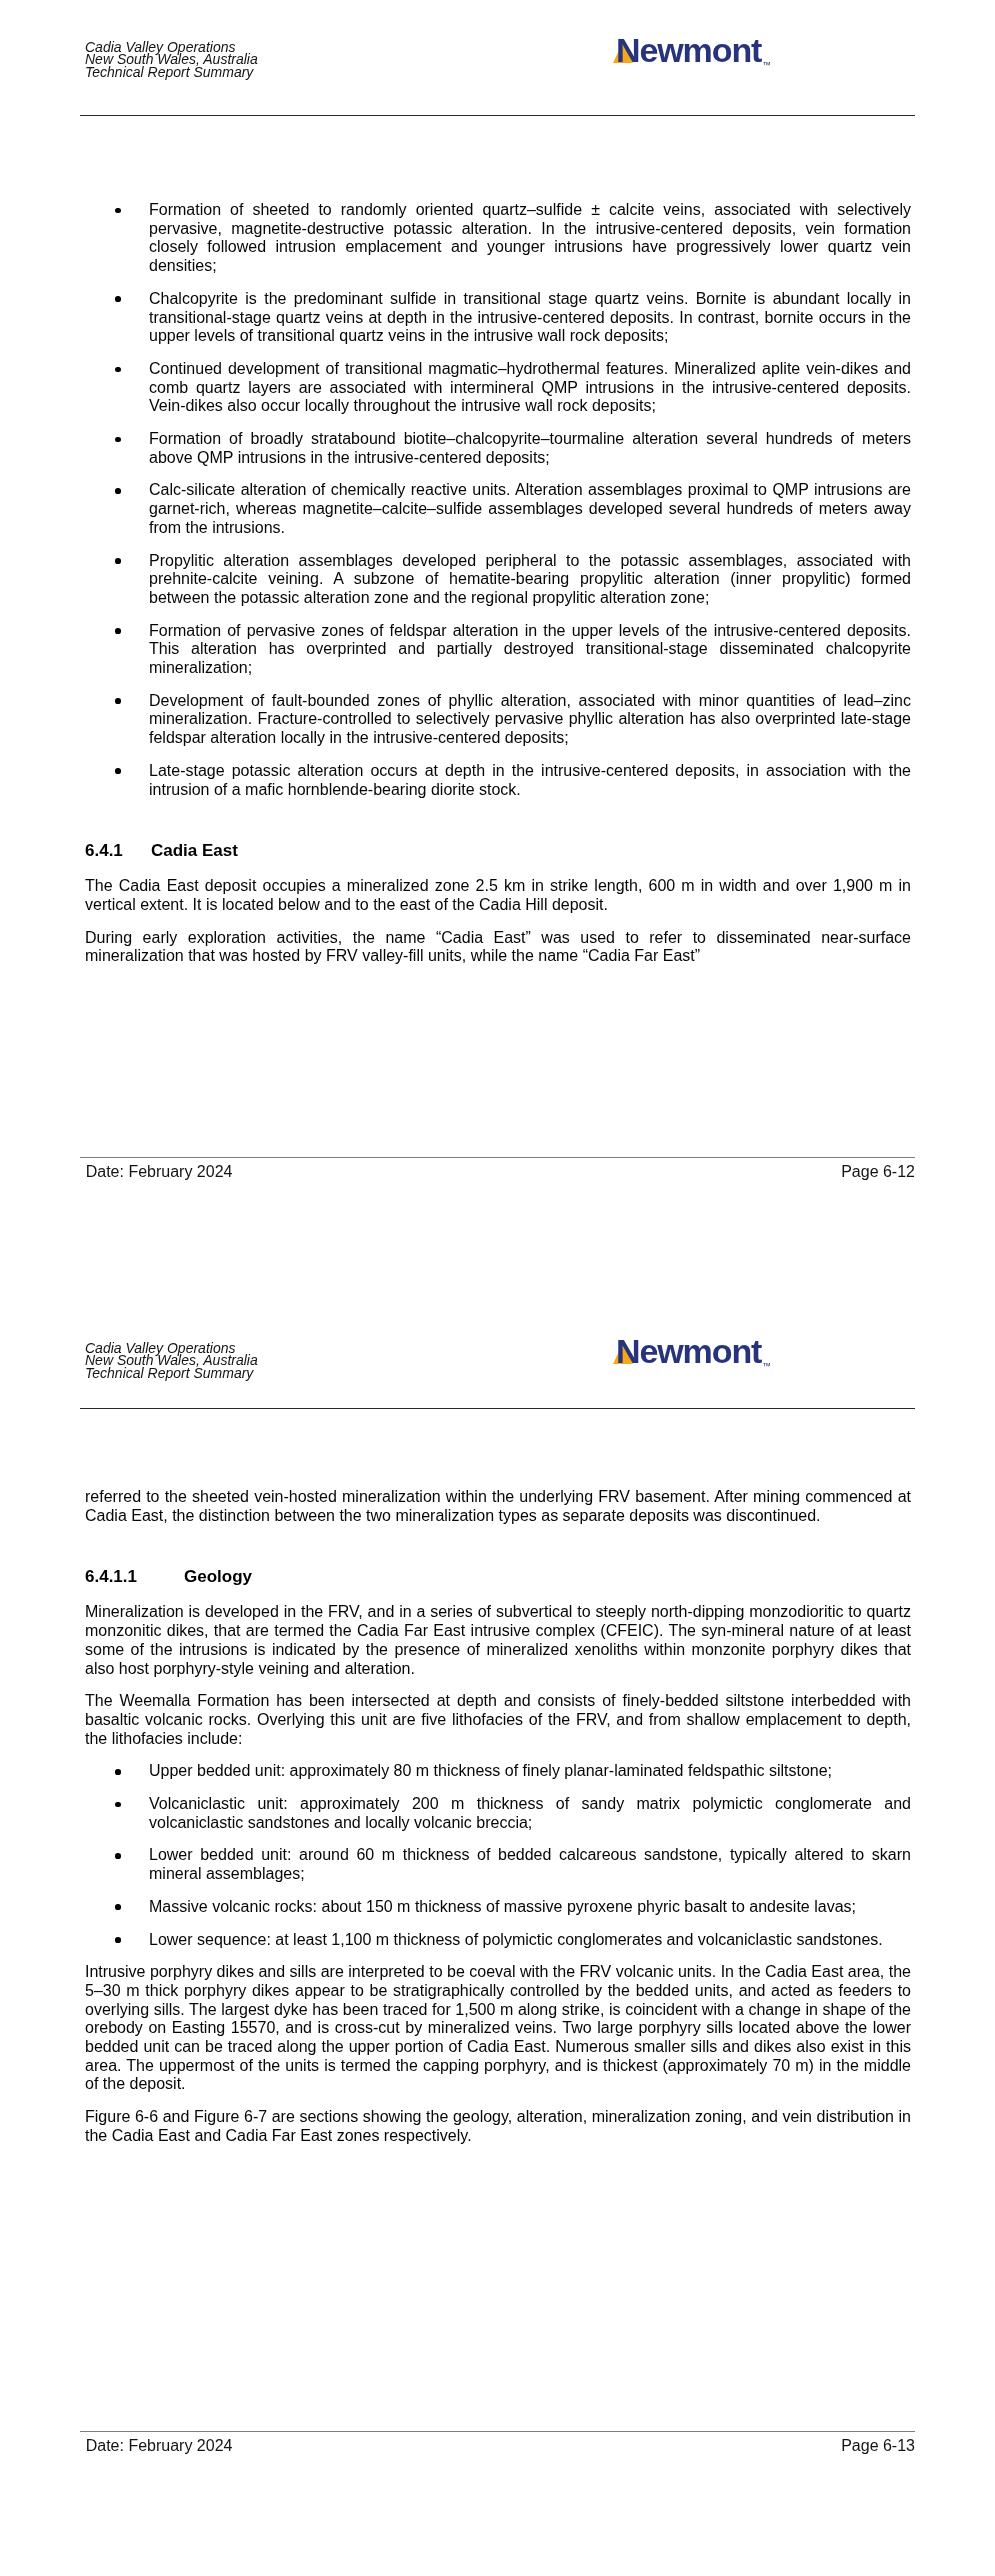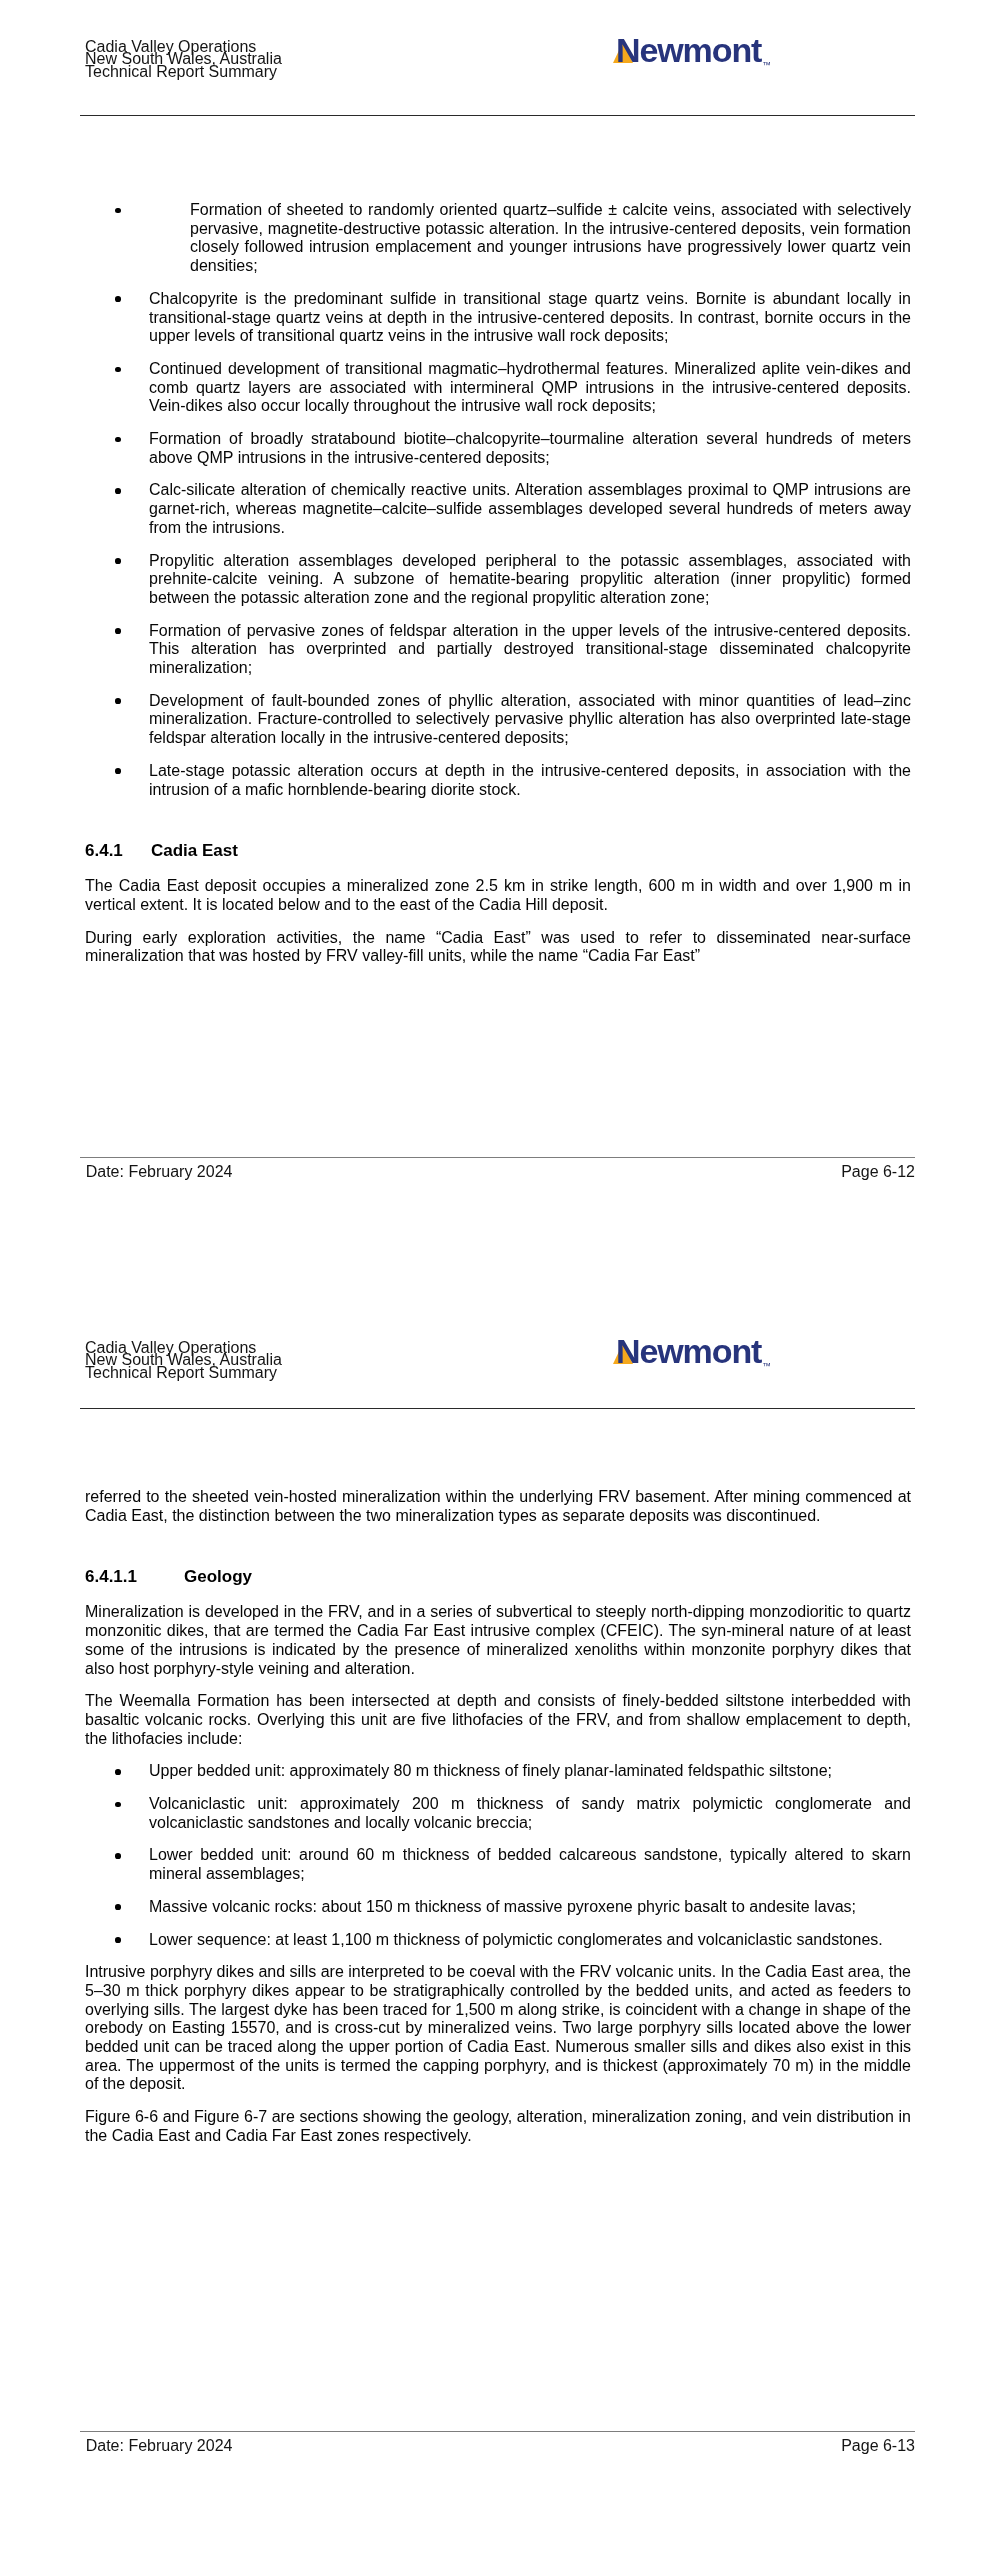--- a/index.html
+++ b/index.html
@@ -8,37 +8,37 @@
     font-family:"Liberation Sans","DejaVu Sans",sans-serif;
     color:#000;
     -webkit-font-smoothing:antialiased;
   }
   .page{position:absolute;left:0;width:995px;height:1288px;background:#fff;overflow:hidden;}
   .p1{top:0;} .p2{top:1288px;}
 
   
   .hdr{position:absolute;left:85px;right:80px;height:57px;}
   .p1 .hdr{top:41px;} .p2 .hdr{top:54px;}
-  .hdr-left{font-size:16px;line-height:12.3px;color:#141414;}
+  .hdr-left{font-size:14px;line-height:12.3px;color:#141414;font-style:italic;}
   .logo{position:absolute;left:531px;top:-10.4px;font-size:34px;font-weight:700;
         color:var(--logo-blue,#27347c);letter-spacing:-1.1px;white-space:nowrap;}
   .logo .tri{position:absolute;left:-2.8px;bottom:6.6px;width:0;height:0;
         border-left:10.4px solid transparent;border-right:10.4px solid transparent;
         border-bottom:21px solid var(--logo-orange,#f5a81c);}
   .logo .logo-text{position:relative;z-index:0;}
   .logo .tm{font-size:8.5px;font-weight:400;letter-spacing:0;position:relative;top:6.6px;margin-left:0.9px;}
   .hdr-rule{position:absolute;left:80px;right:80px;border-top:1.5px solid #2a2a2a;height:0;}
   .p1 .hdr-rule{top:115px;} .p2 .hdr-rule{top:120px;}
 
   
   .content{position:absolute;left:85px;width:826px;font-size:16px;line-height:18.7px;
            text-align:justify;color:#060606;}
   .p1 .content{top:201px;} .p2 .content{top:200px;}
   .para{margin:14px 0 0 0;}
-  .first{margin-top:0 !important;gap:41px;}
+  .first{margin-top:0 !important;}
   .bullet{display:flex;margin-top:14px;}
   .dotcol{flex:0 0 34px;margin-left:30px;}
   .dot{display:block;width:5.7px;height:5.7px;border-radius:50%;background:#000;margin-top:6.6px;}
   .btxt{flex:1;text-align:justify;}
   .heading{margin-top:41px;font-weight:700;font-size:17px;line-height:21px;display:flex;color:#000;}
   .heading .hnum{flex:0 0 66px;}
   .heading.sub .hnum{flex:0 0 99px;}
   .after-heading{margin-top:16px;}
 
   

